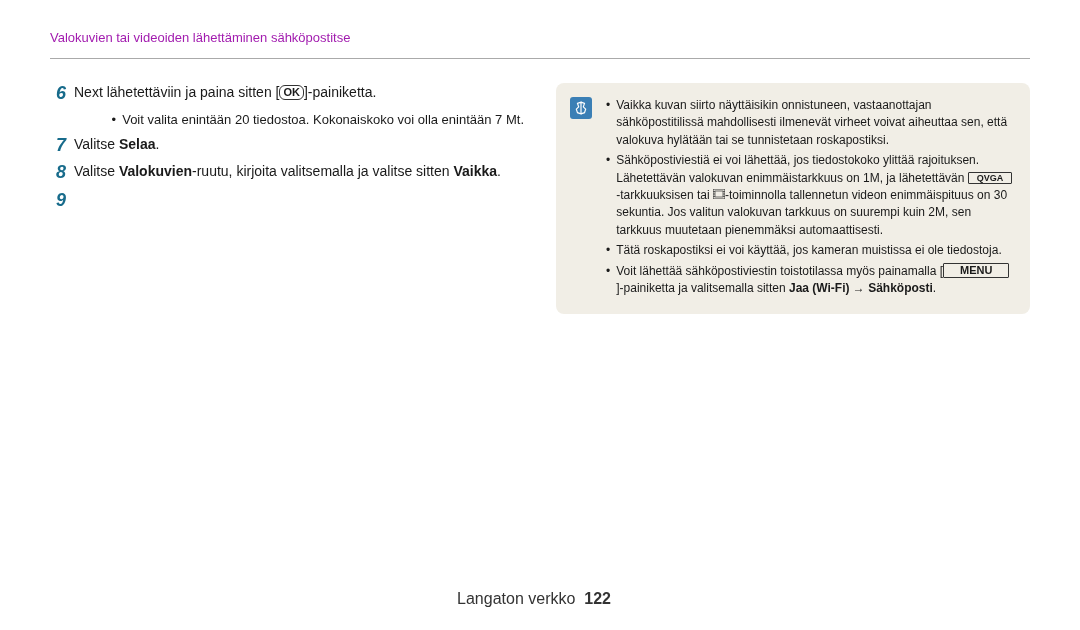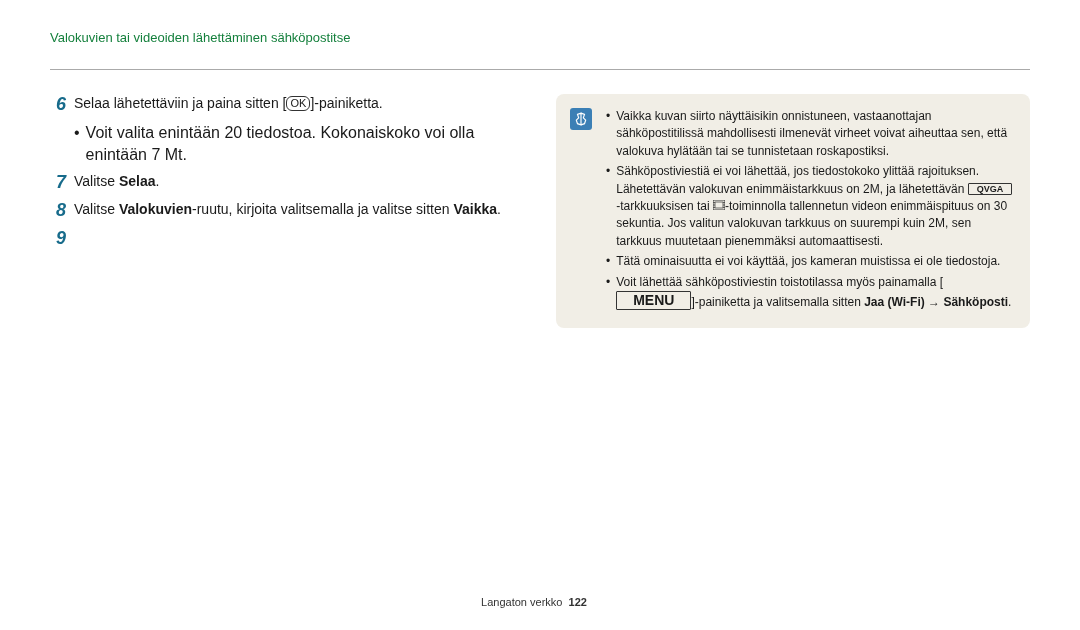--- a/index.html
+++ b/index.html
@@ -13,24 +13,24 @@
     font-size: 13px;
     color: #1a1a1a;
   }
   .page {
     padding: 30px 50px 0 50px;
     box-sizing: border-box;
     height: 100%;
     position: relative;
   }
   .header-title {
-    color: #15803d;
+    color: #a21caf;
     font-size: 13px;
     border-bottom: 1px solid #aaa;
-    padding-bottom: 24px;
+    padding-bottom: 13px;
     margin-bottom: 24px;
   }
   .columns {
     display: flex;
     gap: 32px;
   }
   .col-left {
     flex: 1;
   }
   .col-right {
@@ -55,32 +55,33 @@
   }
   .step-text {
     flex: 1;
     font-size: 14px;
   }
   .ok-box {
     display: inline-block;
     border: 1px solid #333;
     padding: 0 3px;
     font-size: 11px;
-    font-weight: normal;
+    font-weight: bold;
     line-height: 1.2;
     border-radius: 6px;
     vertical-align: 1px;
   }
   .sub-bullet {
-    font-size: 16px;
+    font-size: 13px;
     margin-left: 24px;
     margin-bottom: 6px;
     display: flex;
     align-items: flex-start;
     line-height: 1.4;
+    justify-content: flex-end;
   }
   .sub-bullet::before {
     content: '•';
     margin-right: 6px;
   }
   .note-box {
     background: #f1eee6;
     border-radius: 8px;
     padding: 14px 14px 14px 50px;
     position: relative;
@@ -117,21 +118,21 @@
     content: '•';
     margin-right: 6px;
   }
   .note-box li > span {
     flex: 1;
   }
   .menu-box {
     display: inline-block;
     border: 1px solid #333;
     padding: 0 16px;
-    font-size: 14px;
+    font-size: 11px;
     font-weight: bold;
     line-height: 1.2;
     border-radius: 1px;
     vertical-align: 1px;
   }
   .qvga-box {
     display: inline-block;
     border: 1px solid #333;
     padding: 0 8px;
     font-size: 9px;
@@ -143,38 +144,38 @@
   .film-icon {
     display: inline-block;
     vertical-align: middle;
   }
   .footer {
     position: absolute;
     bottom: 22px;
     left: 0;
     right: 12px;
     text-align: center;
-    font-size: 11px;
+    font-size: 16px;
     color: #333;
   }
   b { font-weight: bold; }
 </style>
 </head>
 <body>
 
 <div class="page">
   <div class="header-title">Valokuvien tai videoiden lähettäminen sähköpostitse</div>
 
   <div class="columns">
     <div class="col-left">
 
       <div class="step">
         <span class="step-num">6</span>
         <span class="step-text">
-          <span>Selaa lähetettäviin ja paina sitten [</span><span class="ok-box">OK</span><span>]-painiketta.</span>
+          <span>Next lähetettäviin ja paina sitten [</span><span class="ok-box">OK</span><span>]-painiketta.</span>
         </span>
       </div>
       <div class="sub-bullet">
           <span>Voit valita enintään 20 tiedostoa. Kokonaiskoko voi olla enintään 7 Mt.</span>
         </div>
 
       <div class="step">
         <span class="step-num">7</span>
         <span class="step-text">
           <span>Valitse </span><b>Selaa</b><span>.</span>
@@ -201,34 +202,34 @@
               <path fill="#fff" d="M4 5l6-2 6 2v5l-2 4-4 4v3l-6-3V5z" opacity="0.0"></path>
               <path fill="none" stroke="#fff" stroke-width="2" d="M6 4l6-2v20l-6-2L4 14l4-4-2-6z M12 2l6 2-2 6 4 4-2 6-6 2"></path>
             </svg>
         </div>
         <ul>
           <li>
               <span>Vaikka kuvan siirto näyttäisikin onnistuneen, vastaanottajan sähköpostitilissä mahdollisesti ilmenevät virheet voivat aiheuttaa sen, että valokuva hylätään tai se tunnistetaan roskapostiksi.</span>
             </li>
           <li>
             <span>
-              <span>Sähköpostiviestiä ei voi lähettää, jos tiedostokoko ylittää rajoituksen. Lähetettävän valokuvan enimmäistarkkuus on 2M, ja lähetettävän </span><span class="qvga-box">QVGA</span><span>-tarkkuuksisen tai </span><span class="film-icon"><svg width="12" height="10" viewBox="0 0 12 10">
+              <span>Sähköpostiviestiä ei voi lähettää, jos tiedostokoko ylittää rajoituksen. Lähetettävän valokuvan enimmäistarkkuus on 1M, ja lähetettävän </span><span class="qvga-box">QVGA</span><span>-tarkkuuksisen tai </span><span class="film-icon"><svg width="12" height="10" viewBox="0 0 12 10">
                     <rect x="0" y="0" width="12" height="10" rx="1" fill="none" stroke="#333" stroke-width="1"></rect>
                     <rect x="2" y="2" width="8" height="6" fill="none" stroke="#333" stroke-width="0.7"></rect>
                     <line x1="0" y1="2.5" x2="2" y2="2.5" stroke="#333" stroke-width="0.7"></line>
                     <line x1="0" y1="5" x2="2" y2="5" stroke="#333" stroke-width="0.7"></line>
                     <line x1="0" y1="7.5" x2="2" y2="7.5" stroke="#333" stroke-width="0.7"></line>
                     <line x1="10" y1="2.5" x2="12" y2="2.5" stroke="#333" stroke-width="0.7"></line>
                     <line x1="10" y1="5" x2="12" y2="5" stroke="#333" stroke-width="0.7"></line>
                     <line x1="10" y1="7.5" x2="12" y2="7.5" stroke="#333" stroke-width="0.7"></line>
                   </svg></span><span>-toiminnolla tallennetun videon enimmäispituus on 30 sekuntia. Jos valitun valokuvan tarkkuus on suurempi kuin 2M, sen tarkkuus muutetaan pienemmäksi automaattisesti.</span>
             </span>
           </li>
           <li>
-              <span>Tätä ominaisuutta ei voi käyttää, jos kameran muistissa ei ole tiedostoja.</span>
+              <span>Tätä roskapostiksi ei voi käyttää, jos kameran muistissa ei ole tiedostoja.</span>
             </li>
           <li>
             <span>
               <span>Voit lähettää sähköpostiviestin toistotilassa myös painamalla [</span><span class="menu-box">MENU</span><span>]-painiketta ja valitsemalla sitten </span><b>Jaa (Wi-Fi) → Sähköposti</b><span>.</span>
             </span>
           </li>
         </ul>
       </div>
     </div>
   </div>

